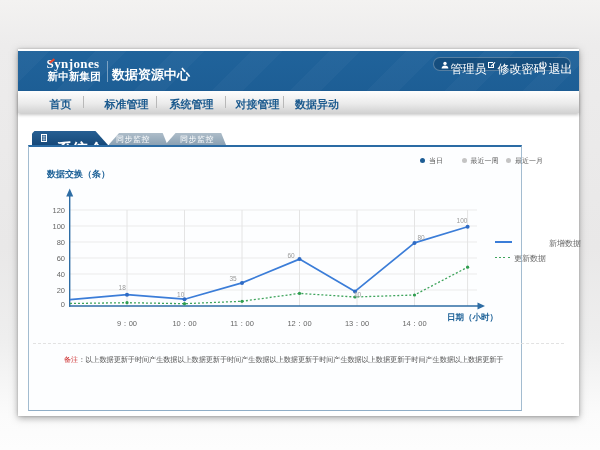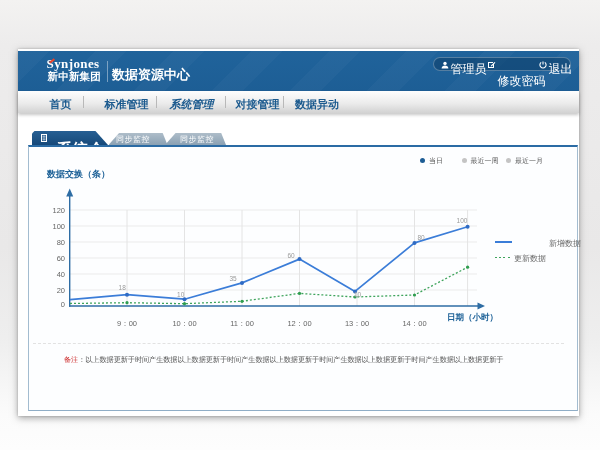--- a/index.html
+++ b/index.html
@@ -52,21 +52,21 @@
 .tab-act svg { position:absolute; left:9px; top:3.5px; }
 .tab-in {
   position:absolute; top:84px; height:12.5px;
   background:linear-gradient(180deg,#aebdc9,#8ba1b3);
   color:#fff; font-size:8px; letter-spacing:.5px;
   clip-path:polygon(11px 0, calc(100% - 5px) 0, 100% 100%, 0 100%);
   line-height:13px;
 }
 
 .panel {
-  position:absolute; left:10.5px; top:96px; width:550px; height:266px;
+  position:absolute; left:10.5px; top:96px; width:494px; height:266px;
   background:#fdfeff;
   border:1px solid #a3bcd0; border-bottom:1.5px solid #8fadc6; border-top:2px solid #2b6ba4;
 }
 .ylab { position:absolute; left:18px; top:21px; font-size:9px; font-weight:bold; color:#1e6298; }
 .xlab { position:absolute; left:418px; top:165px; font-size:8.5px; font-weight:bold; color:#1e6298; }
 .radio { position:absolute; top:9px; height:10px; }
 .radio .dot { position:absolute; top:2px; width:5px; height:5px; border-radius:50%; }
 .radio .lb { position:absolute; left:9px; top:0.5px; font-size:7px; color:#555; white-space:nowrap; }
 .leg { position:absolute; font-size:8px; color:#666; white-space:nowrap; }
 .sep { position:absolute; left:4px; top:196px; width:531px; border-top:1px dashed #e2e2e2; }
@@ -84,34 +84,34 @@
     <div class="pill">
       <svg style="left:7px;" width="8" height="8" viewBox="0 0 8 8">
           <circle cx="4" cy="2.4" r="1.7" fill="#fff"></circle>
           <path d="M0.6 7.6 C0.8 5.4 2.2 4.6 4 4.6 C5.8 4.6 7.2 5.4 7.4 7.6 Z" fill="#fff"></path>
         </svg>
       <span style="left:17px;">管理员</span>
       <svg style="left:54px;" width="8" height="8" viewBox="0 0 8 8">
           <path d="M1 2 h4 v-1 h-5 v6 h6 v-4 h-1 v3 h-4 z" fill="#fff"></path>
           <path d="M3 4.6 L6.6 0.9 L7.4 1.7 L3.8 5.3 L2.8 5.6 Z" fill="#fff"></path>
         </svg>
-      <span style="left:64px;margin-top:12px;">修改密码</span>
+      <span style="left:64px;">修改密码</span>
       <svg style="left:105px;" width="8" height="8" viewBox="0 0 8 8">
           <path d="M4 0.4 v3.2" stroke="#fff" stroke-width="1.1"></path>
           <path d="M2.2 1.4 a3.1 3.1 0 1 0 3.6 0" fill="none" stroke="#fff" stroke-width="1.1"></path>
         </svg>
       <span style="left:115px;">退出</span>
     </div>
   </div>
   <div class="nav">
     <b style="left:32px;">首页</b>
     <i style="left:65.5px;"></i>
     <b style="left:87px;">标准管理</b>
     <i style="left:138.5px;"></i>
-    <b style="left:152px;font-style:italic;">系统管理</b>
+    <b style="left:152px;">系统管理</b>
     <i style="left:207.5px;"></i>
     <b style="left:218px;">对接管理</b>
     <i style="left:265.5px;"></i>
     <b style="left:277.5px;">数据异动</b>
   </div>
 
   <div class="tab-act">
     <svg width="6" height="8" viewBox="0 0 6 8">
         <rect x="0.5" y="0.5" width="5" height="7" fill="none" stroke="#fff" stroke-width="1"></rect>
         <line x1="1.5" y1="2.2" x2="4.5" y2="2.2" stroke="#fff" stroke-width="0.8"></line>

